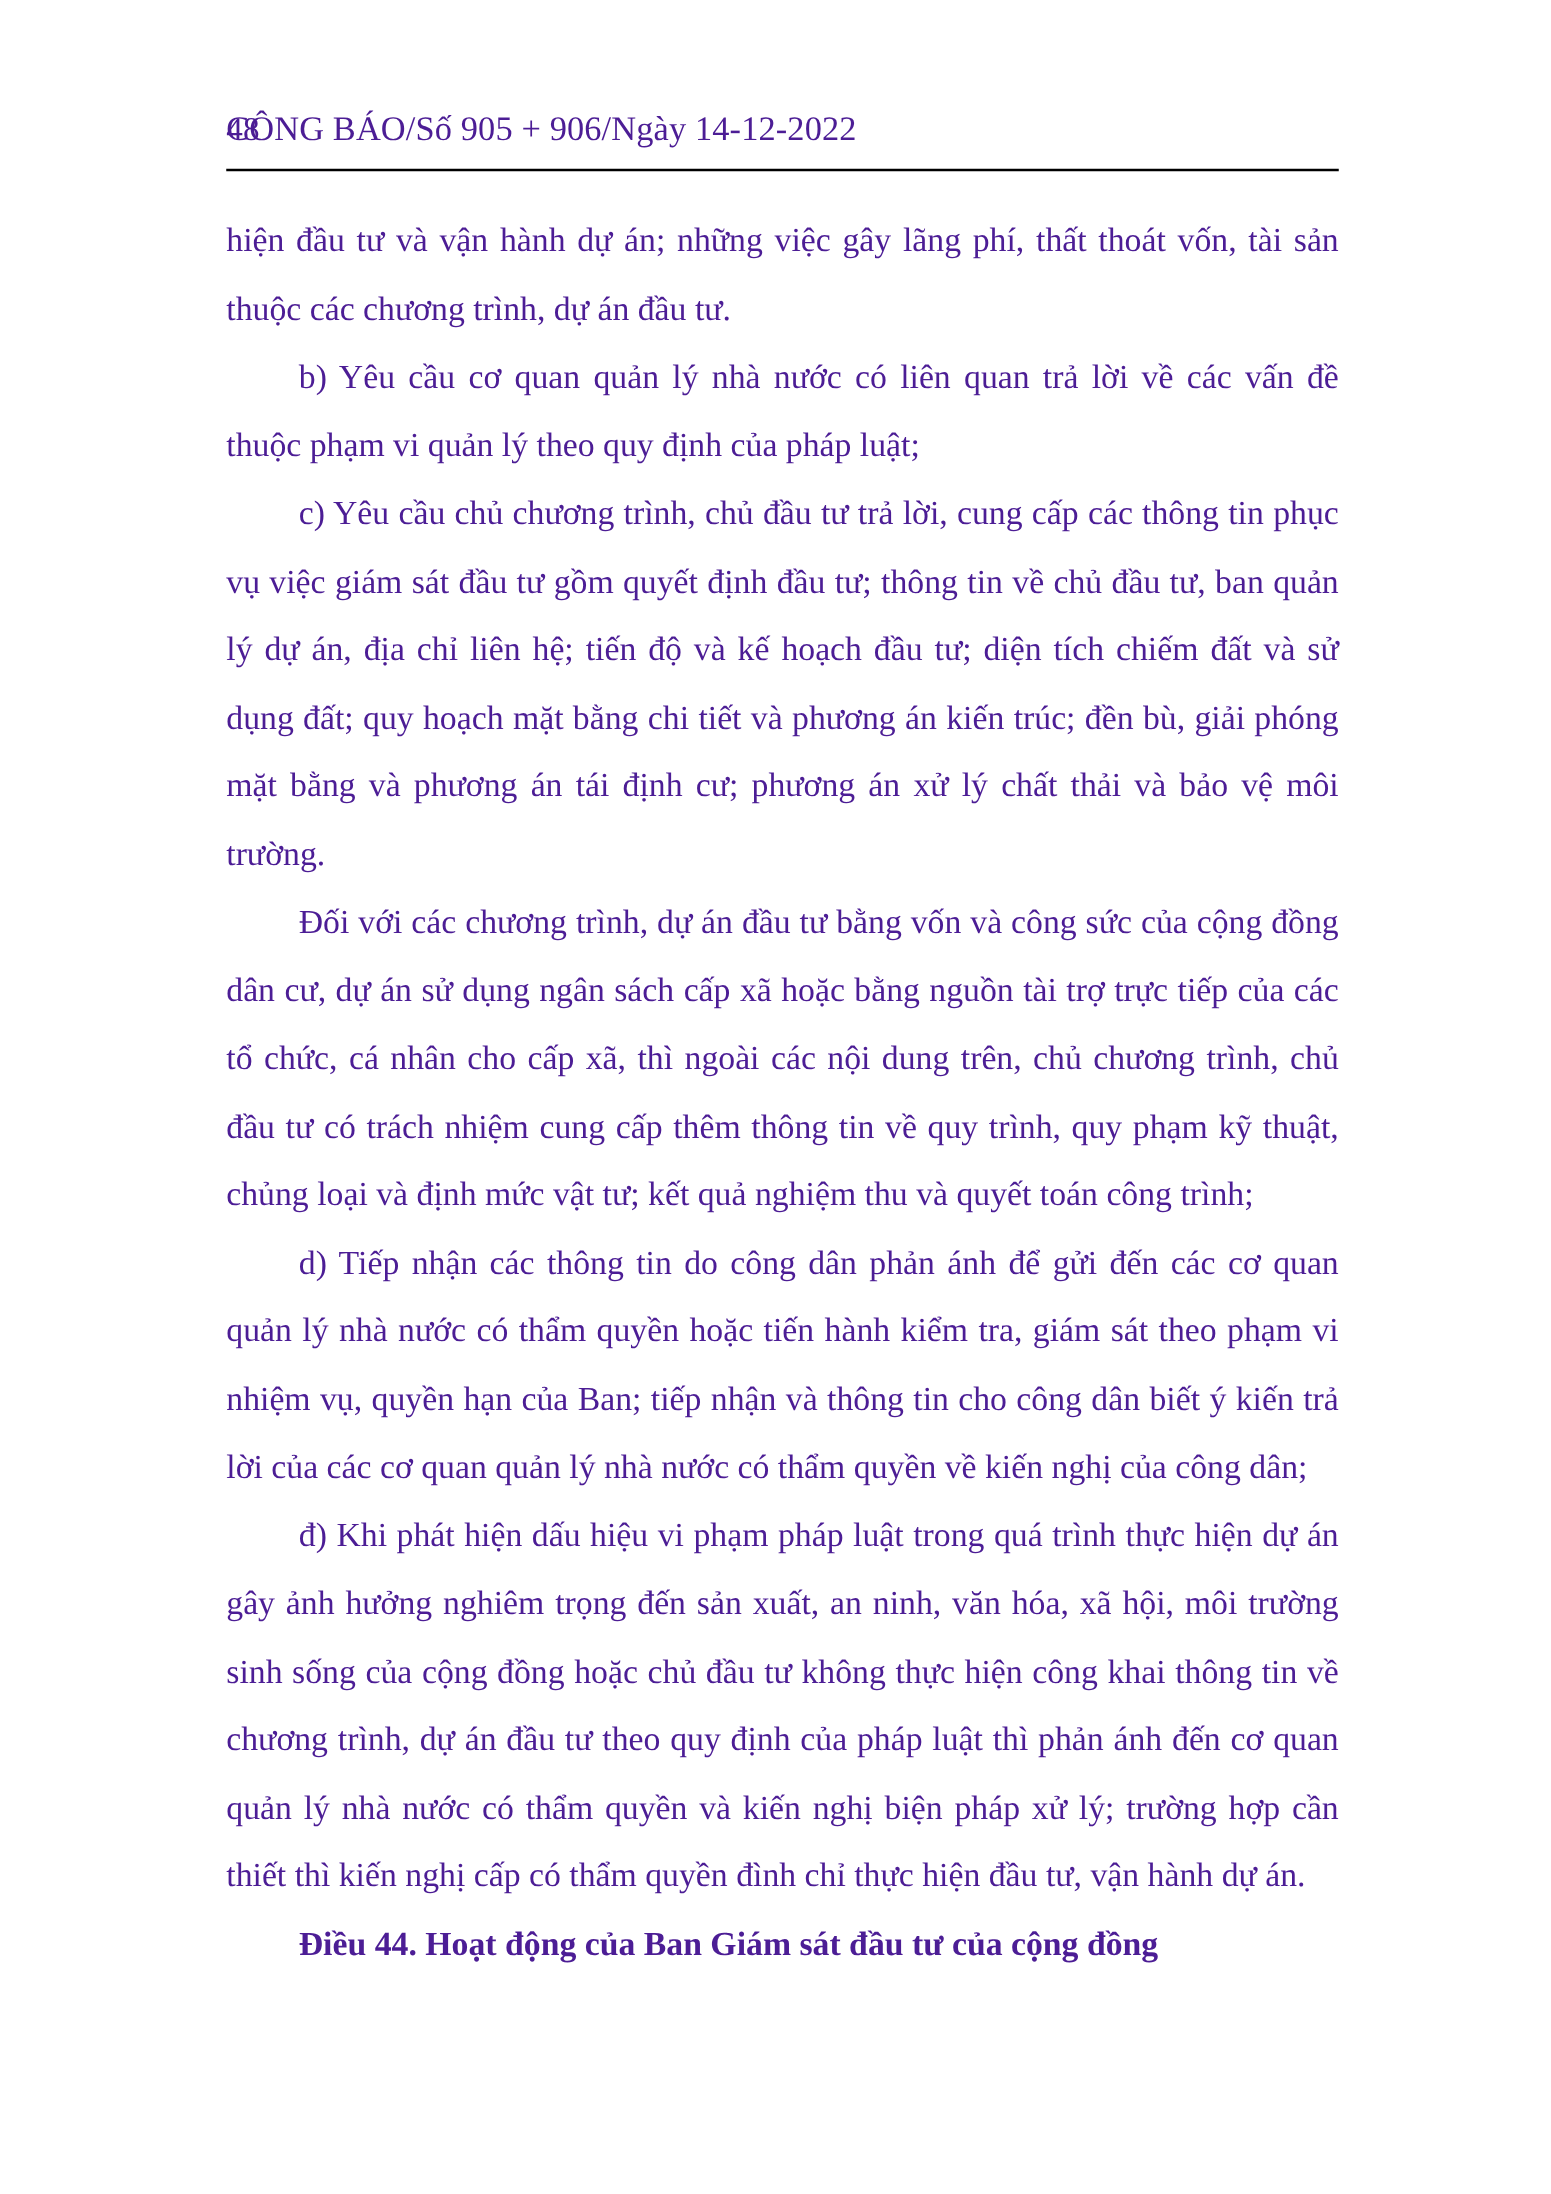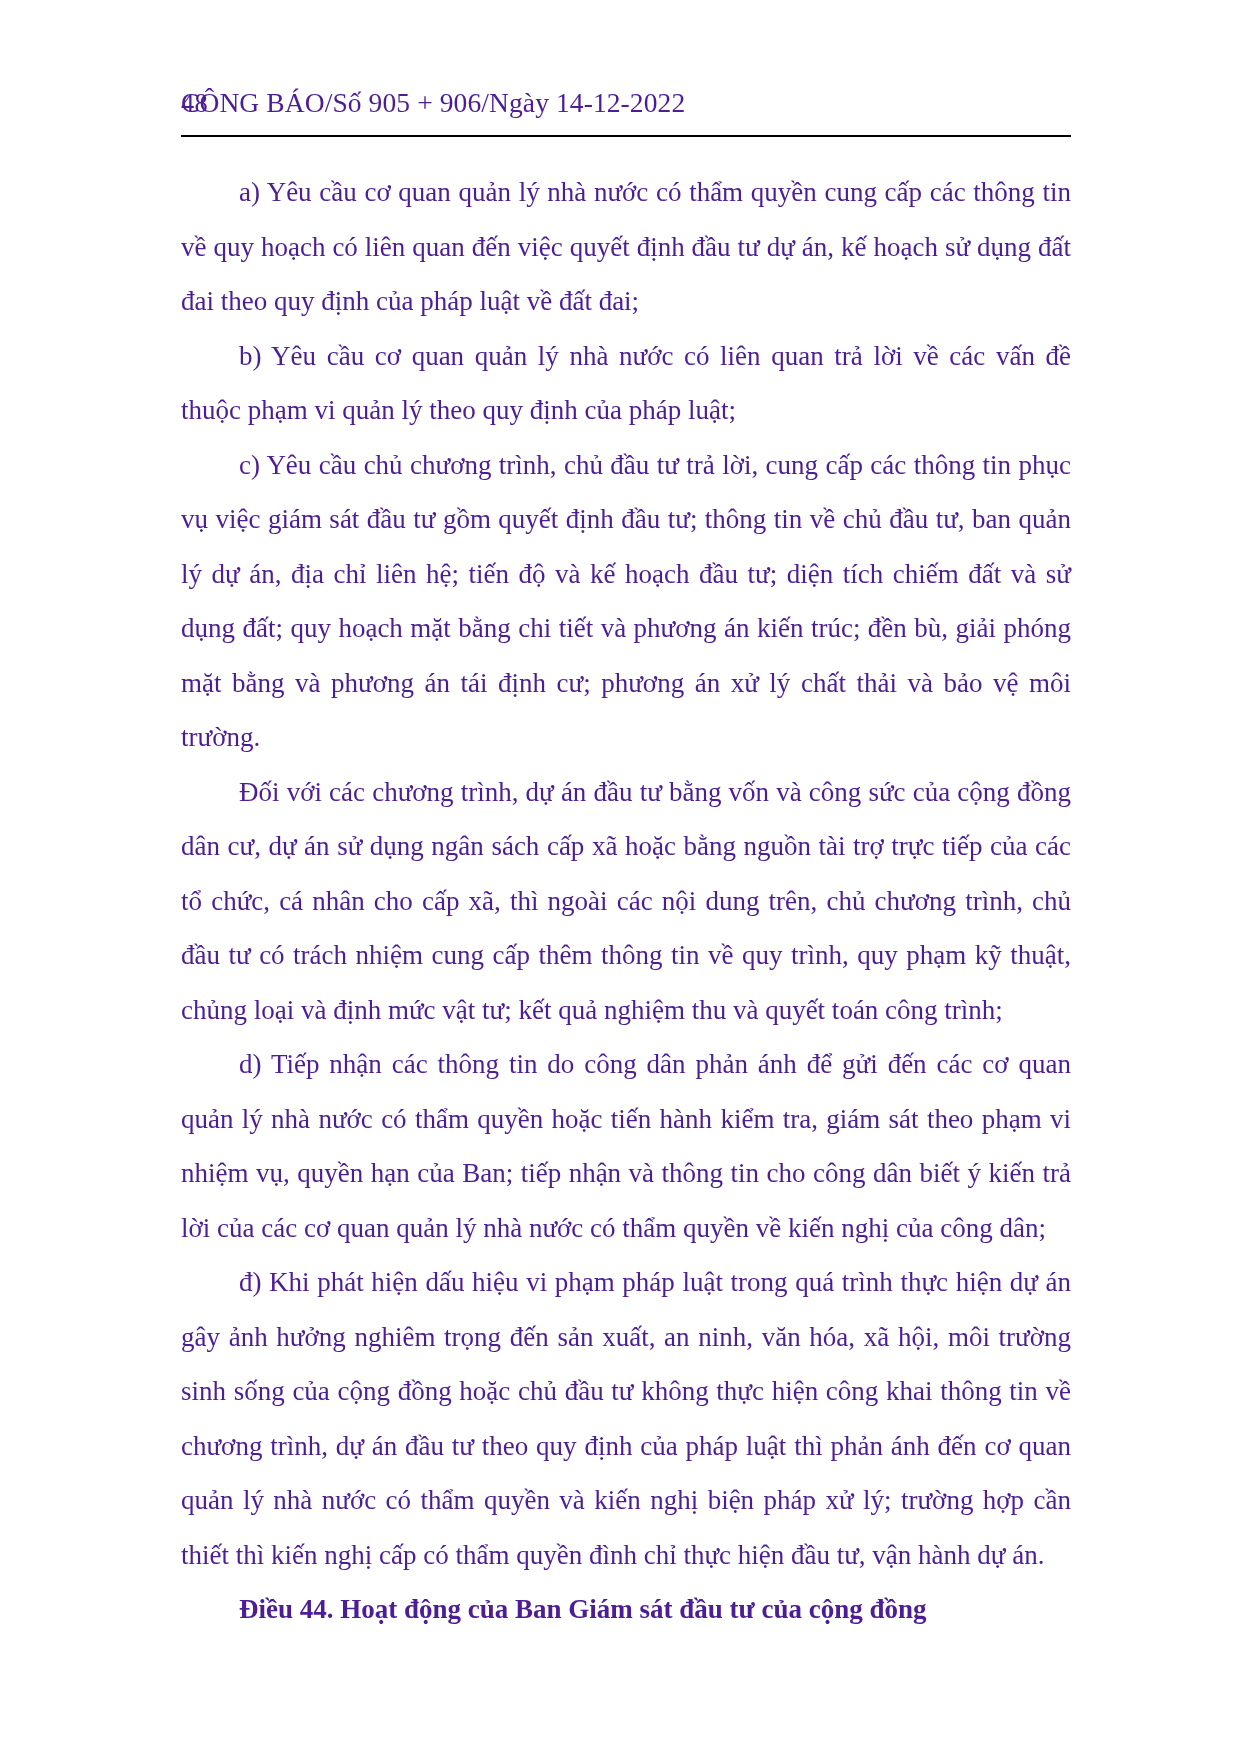--- a/index.html
+++ b/index.html
@@ -89,21 +89,21 @@
 <div class="page">
   <div class="page-inner">
 
     <div class="running-head">
       <div class="folio">48</div>
       <div class="head-title">CÔNG BÁO/Số 905 + 906/Ngày 14-12-2022</div>
     </div>
     <div class="rule"></div>
 
     <div class="body" id="body-text">
-        <p class="indent">a) Yêu cầu cơ quan quản lý nhà nước có thẩm quyền cung cấp các thông tin về quy hoạch có liên quan đến việc quyết định đầu tư dự án, kế hoạch sử dụng đất đai theo quy định của pháp luật về đất đai;</p>
+        <p class="noindent">hiện đầu tư và vận hành dự án; những việc gây lãng phí, thất thoát vốn, tài sản thuộc các chương trình, dự án đầu tư.</p>
         <p class="indent">b) Yêu cầu cơ quan quản lý nhà nước có liên quan trả lời về các vấn đề thuộc phạm vi quản lý theo quy định của pháp luật;</p>
         <p class="indent">c) Yêu cầu chủ chương trình, chủ đầu tư trả lời, cung cấp các thông tin phục vụ việc giám sát đầu tư gồm quyết định đầu tư; thông tin về chủ đầu tư, ban quản lý dự án, địa chỉ liên hệ; tiến độ và kế hoạch đầu tư; diện tích chiếm đất và sử dụng đất; quy hoạch mặt bằng chi tiết và phương án kiến trúc; đền bù, giải phóng mặt bằng và phương án tái định cư; phương án xử lý chất thải và bảo vệ môi trường.</p>
         <p class="indent">Đối với các chương trình, dự án đầu tư bằng vốn và công sức của cộng đồng dân cư, dự án sử dụng ngân sách cấp xã hoặc bằng nguồn tài trợ trực tiếp của các tổ chức, cá nhân cho cấp xã, thì ngoài các nội dung trên, chủ chương trình, chủ đầu tư có trách nhiệm cung cấp thêm thông tin về quy trình, quy phạm kỹ thuật, chủng loại và định mức vật tư; kết quả nghiệm thu và quyết toán công trình;</p>
         <p class="indent">d) Tiếp nhận các thông tin do công dân phản ánh để gửi đến các cơ quan quản lý nhà nước có thẩm quyền hoặc tiến hành kiểm tra, giám sát theo phạm vi nhiệm vụ, quyền hạn của Ban; tiếp nhận và thông tin cho công dân biết ý kiến trả lời của các cơ quan quản lý nhà nước có thẩm quyền về kiến nghị của công dân;</p>
         <p class="indent">đ) Khi phát hiện dấu hiệu vi phạm pháp luật trong quá trình thực hiện dự án gây ảnh hưởng nghiêm trọng đến sản xuất, an ninh, văn hóa, xã hội, môi trường sinh sống của cộng đồng hoặc chủ đầu tư không thực hiện công khai thông tin về chương trình, dự án đầu tư theo quy định của pháp luật thì phản ánh đến cơ quan quản lý nhà nước có thẩm quyền và kiến nghị biện pháp xử lý; trường hợp cần thiết thì kiến nghị cấp có thẩm quyền đình chỉ thực hiện đầu tư, vận hành dự án.</p>
         <p class="heading">Điều 44. Hoạt động của Ban Giám sát đầu tư của cộng đồng</p>
       </div>
 
   </div>
 </div>

